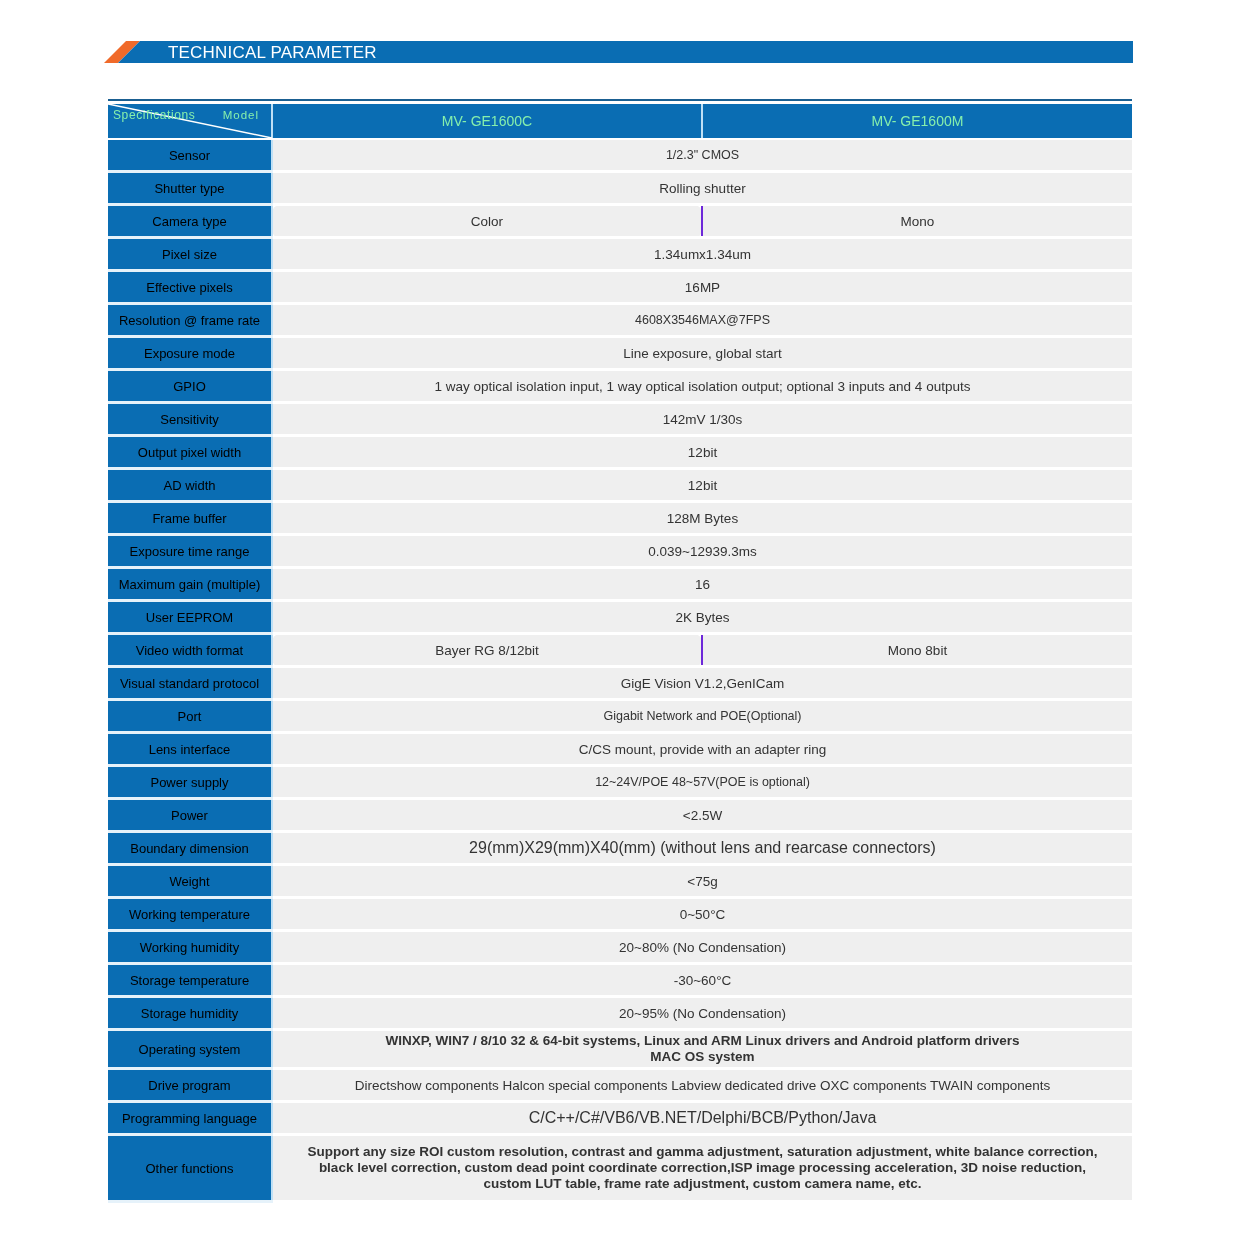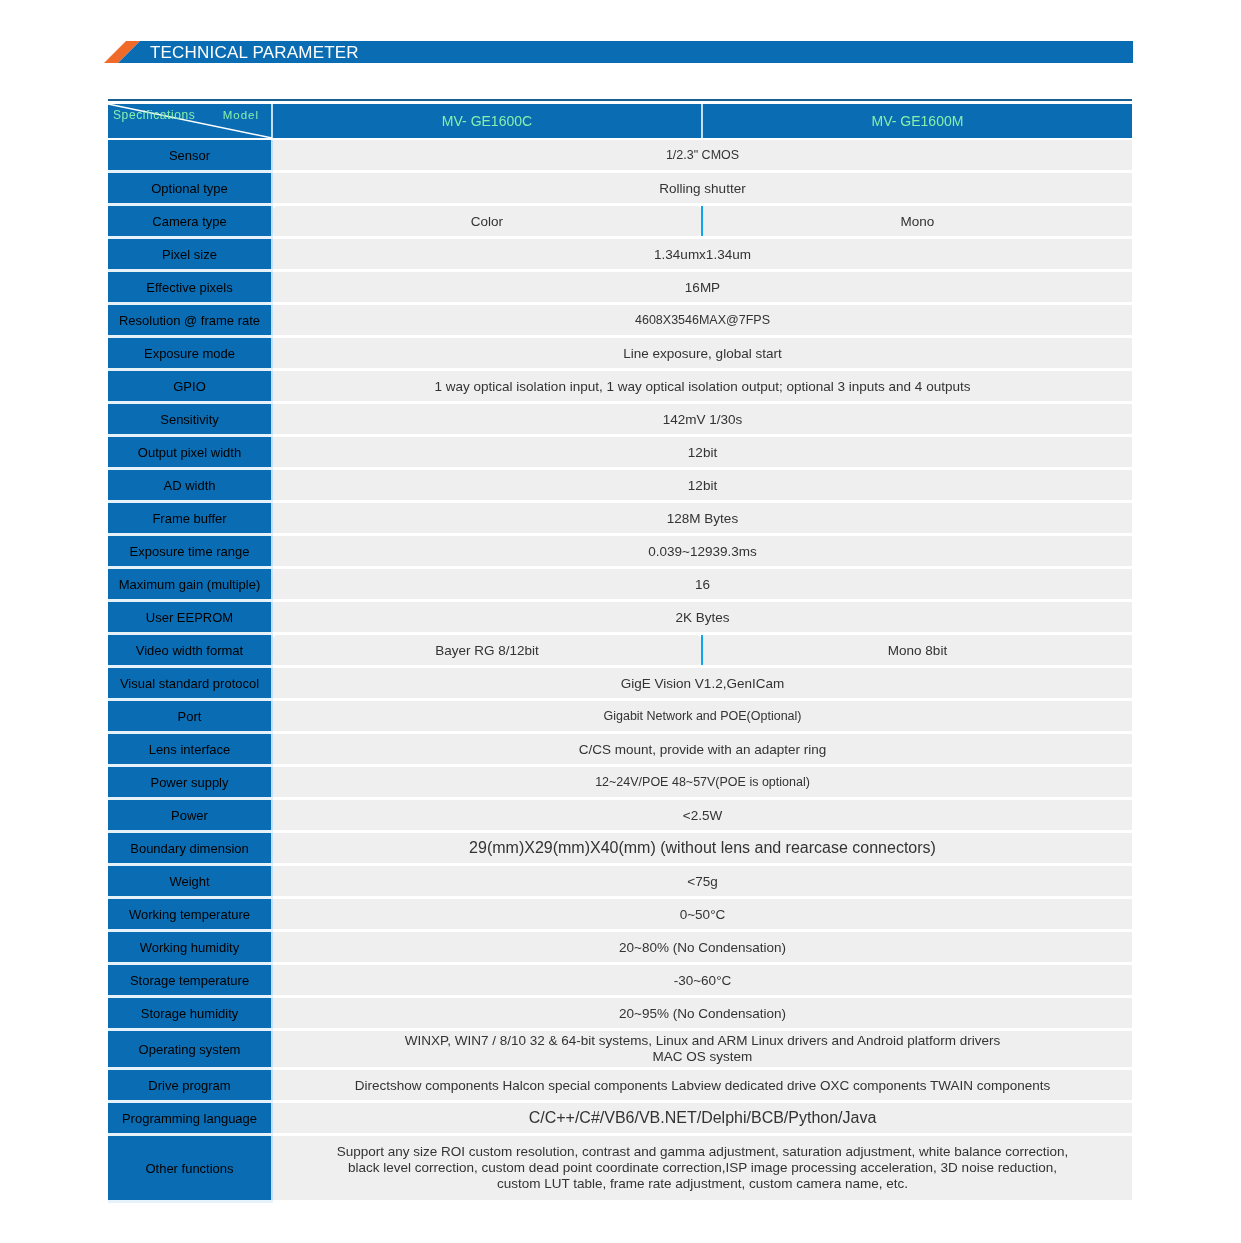--- a/index.html
+++ b/index.html
@@ -3,37 +3,37 @@
   <meta charset="utf-8">
   <style>
     html, body { margin: 0; padding: 0; background: #ffffff; }
     body { width: 1241px; height: 1243px; position: relative; overflow: hidden;
            font-family: "Liberation Sans", "DejaVu Sans", sans-serif; }
     .title-bar { position: absolute; left: 104px; top: 41px; width: 1029px; height: 22px; }
     .title-bar .blue { position: absolute; left: 14px; top: 0; right: 0; height: 22px; background: #0a6db3; 
                        clip-path: polygon(22px 0, 100% 0, 100% 100%, 0 100%); }
     .title-bar .orange { position: absolute; left: 0; top: 0; width: 36px; height: 22px; background: #f06a2a;
                          clip-path: polygon(22px 0, 36px 0, 14px 100%, 0 100%); }
-    .title-bar .title-text { position: absolute; left: 46px; top: 2px; color: #ffffff; font-size: 17px; letter-spacing: 0.2px; }
+    .title-bar .title-text { position: absolute; left: 64px; top: 2px; color: #ffffff; font-size: 17px; letter-spacing: 0.2px; }
     .rule { position: absolute; left: 108px; top: 99px; width: 1024px; height: 2px; background: #1a5f91; }
     table.spec { position: absolute; left: 108px; top: 104px; width: 1024px; border-collapse: collapse; table-layout: fixed; }
     table.spec td { padding: 0; text-align: center; vertical-align: middle; font-size: 13.5px; color: #333333; }
     table.spec td.label { background: #0a6db3; color: #000000; width: 163px; font-size: 13px;
                           border-bottom: 3px solid #e6f2fa; border-right: 2px solid #bfe0f5; }
     table.spec td.val { background: #efefef; border-bottom: 3px solid #ffffff; }
-    table.spec td.val.split-left { border-right: 2px solid #0ea5e9; border-radius: 8px; }
+    table.spec td.val.split-left { border-right: 2px solid #6d28d9; border-radius: 8px; }
     table.spec tr.row td { height: 30px; }
     table.spec tr.head td { height: 34px; background: #0a6db3; color: #86efac; font-size: 14px; border-bottom: 2px solid #ffffff; }
     table.spec tr.head td.model-col { border-left: 2px solid #bfe0f5; }
     td.diag { position: relative; }
     td.diag svg { position: absolute; left: 0; top: 0; }
     td.diag .model-lbl { position: absolute; right: 12px; top: 5px; font-size: 11.5px; letter-spacing: 1px; }
     td.diag .spec-lbl { position: absolute; left: 5px; bottom: 16px; font-size: 12px; letter-spacing: 0.6px; }
     tr.tall td { height: 60px !important; }
-    td.multi { line-height: 16px; padding: 2px 12px !important; }
+    td.multi { line-height: 16px; padding: 2px 12px !important; font-weight: bold; }
     .small { font-size: 12.5px !important; }
     .big { font-size: 16px !important; }
   </style>
 </head>
 <body>
 
 <div class="title-bar">
   <div class="orange"></div>
   <div class="blue"></div>
   <div class="title-text">TECHNICAL PARAMETER</div>
@@ -57,21 +57,21 @@
         <span class="spec-lbl">Specifications</span>
       </td>
       <td class="model-col">MV- GE1600C</td>
       <td class="model-col">MV- GE1600M</td>
     </tr>
   <tr class="row">
         <td class="label">Sensor</td>
         <td class="val small" colspan="2">1/2.3" CMOS</td>
       </tr>
       <tr class="row">
-        <td class="label">Optional type</td>
+        <td class="label">Shutter type</td>
         <td class="val" colspan="2">Rolling shutter</td>
       </tr>
       <tr class="row">
         <td class="label">Camera type</td>
         <td class="val split-left">Color</td>
         <td class="val">Mono</td>
       </tr>
       <tr class="row">
         <td class="label">Pixel size</td>
         <td class="val" colspan="2">1.34umx1.34um</td>

